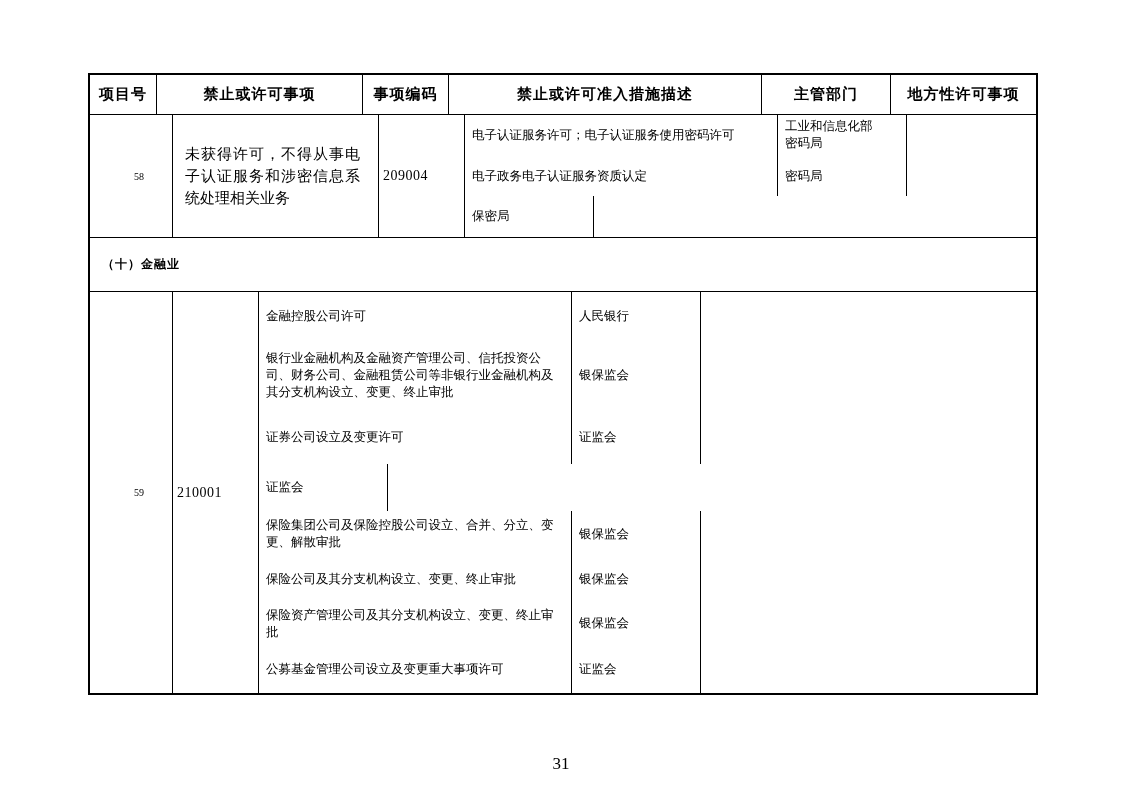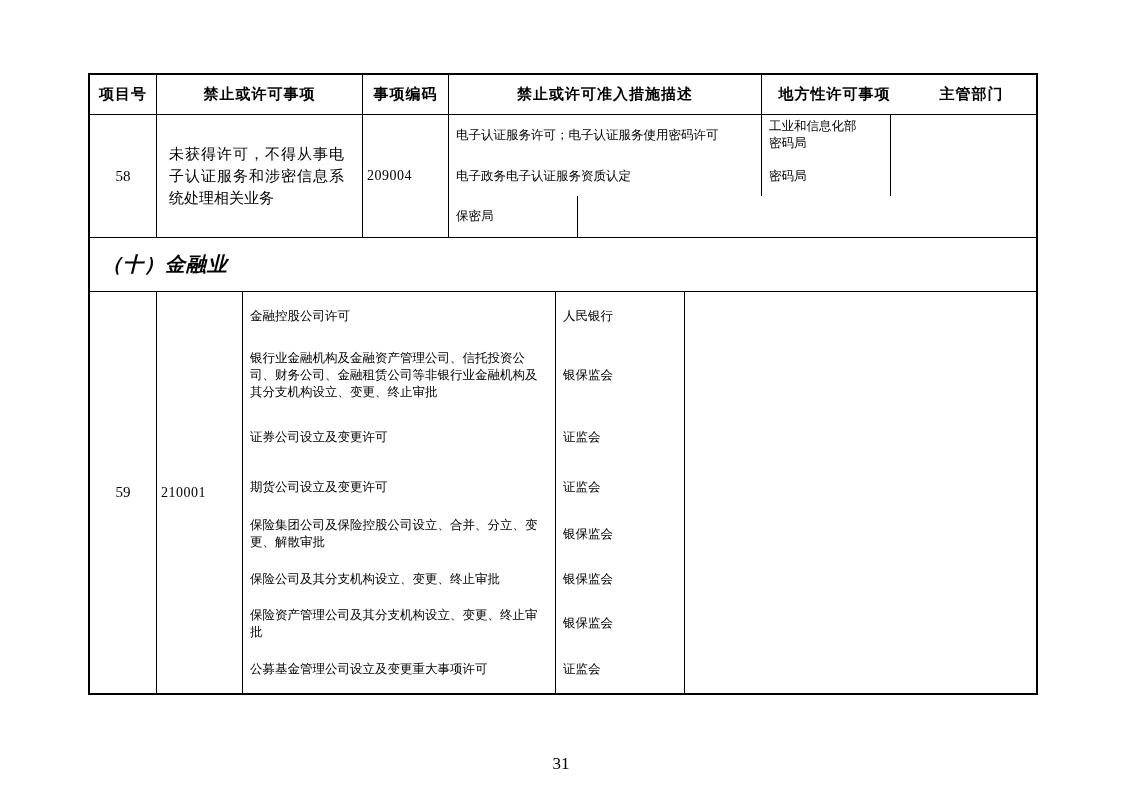--- a/index.html
+++ b/index.html
@@ -34,26 +34,27 @@
   .c5 { width: 129px; }
   .c6 { flex: 1; }
   .thead { height: 40px; flex: 0 0 40px; }
   .thead .cell {
     display: flex; align-items: center; justify-content: center;
     font-weight: bold; font-size: 15px; letter-spacing: 1px;
   }
   .row-58 { height: 123px; flex: 0 0 123px; }
   .section-row { height: 54px; flex: 0 0 54px; align-items: center; }
   .section-title {
-    font-weight: bold; font-size: 20px; padding-left: 12px; letter-spacing: 1px; font-style: italic;
+    font-weight: bold; font-size: 12px; padding-left: 12px; letter-spacing: 1px;
   }
   .row-59 { flex: 1 1 auto; }
   .id-cell {
     display: flex; align-items: center; justify-content: center;
-    font-size: 15px;
+    font-size: 10px;
+    margin-left: 16px;
   }
   .item-cell {
     display: flex; align-items: center;
     font-size: 15px; line-height: 22px; padding: 4px 18px 4px 12px;
     text-align: justify;
   }
   .code-cell {
     display: flex; align-items: center;
     font-size: 14px; padding-left: 4px; letter-spacing: 0.5px;
   }
@@ -91,22 +92,22 @@
 
 <div class="page">
 
   <div class="doc-table">
 
     <div class="trow thead">
       <div class="cell c1">项目号</div>
       <div class="cell c2">禁止或许可事项</div>
       <div class="cell c3">事项编码</div>
       <div class="cell c4">禁止或许可准入措施描述</div>
+      <div class="cell c5">主管部门</div>
       <div class="cell c6">地方性许可事项</div>
-      <div class="cell c5">主管部门</div>
     </div>
 
     <div class="trow row-58">
       <div class="cell c1 id-cell">58</div>
       <div class="cell c2 item-cell">未获得许可，不得从事电子认证服务和涉密信息系统处理相关业务</div>
       <div class="cell c3 code-cell">209004</div>
       <div class="measures-block">
         <div class="m-subrow" style="flex:1 1 0">
           <div class="m-desc">电子认证服务许可；电子认证服务使用密码许可</div>
           <div class="m-dept">工业和信息化部
@@ -137,21 +138,20 @@
         </div>
         <div class="m-subrow" style="flex:70 1 0">
           <div class="m-desc">银行业金融机构及金融资产管理公司、信托投资公司、财务公司、金融租赁公司等非银行业金融机构及其分支机构设立、变更、终止审批</div>
           <div class="m-dept">银保监会</div>
         </div>
         <div class="m-subrow" style="flex:54 1 0">
           <div class="m-desc">证券公司设立及变更许可</div>
           <div class="m-dept">证监会</div>
         </div>
         <div class="m-subrow" style="flex:46 1 0">
-          <div class="m-desc">期货公司设立及变更许可</div>
           <div class="m-dept">证监会</div>
         </div>
         <div class="m-subrow" style="flex:47 1 0">
           <div class="m-desc">保险集团公司及保险控股公司设立、合并、分立、变更、解散审批</div>
           <div class="m-dept">银保监会</div>
         </div>
         <div class="m-subrow" style="flex:43 1 0">
           <div class="m-desc">保险公司及其分支机构设立、变更、终止审批</div>
           <div class="m-dept">银保监会</div>
         </div>

